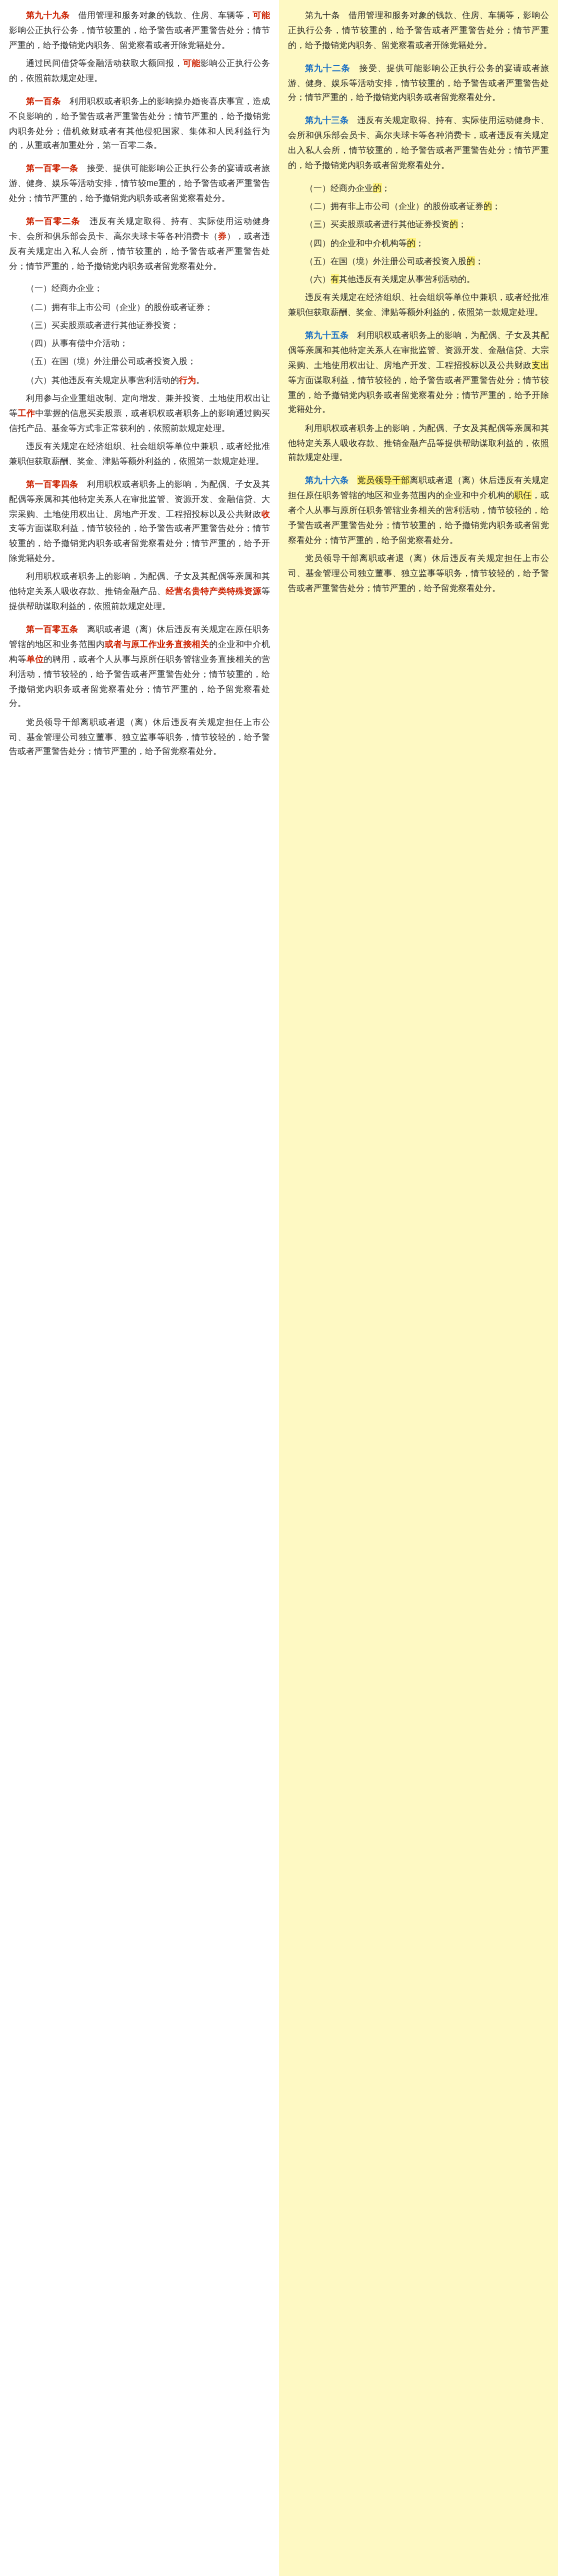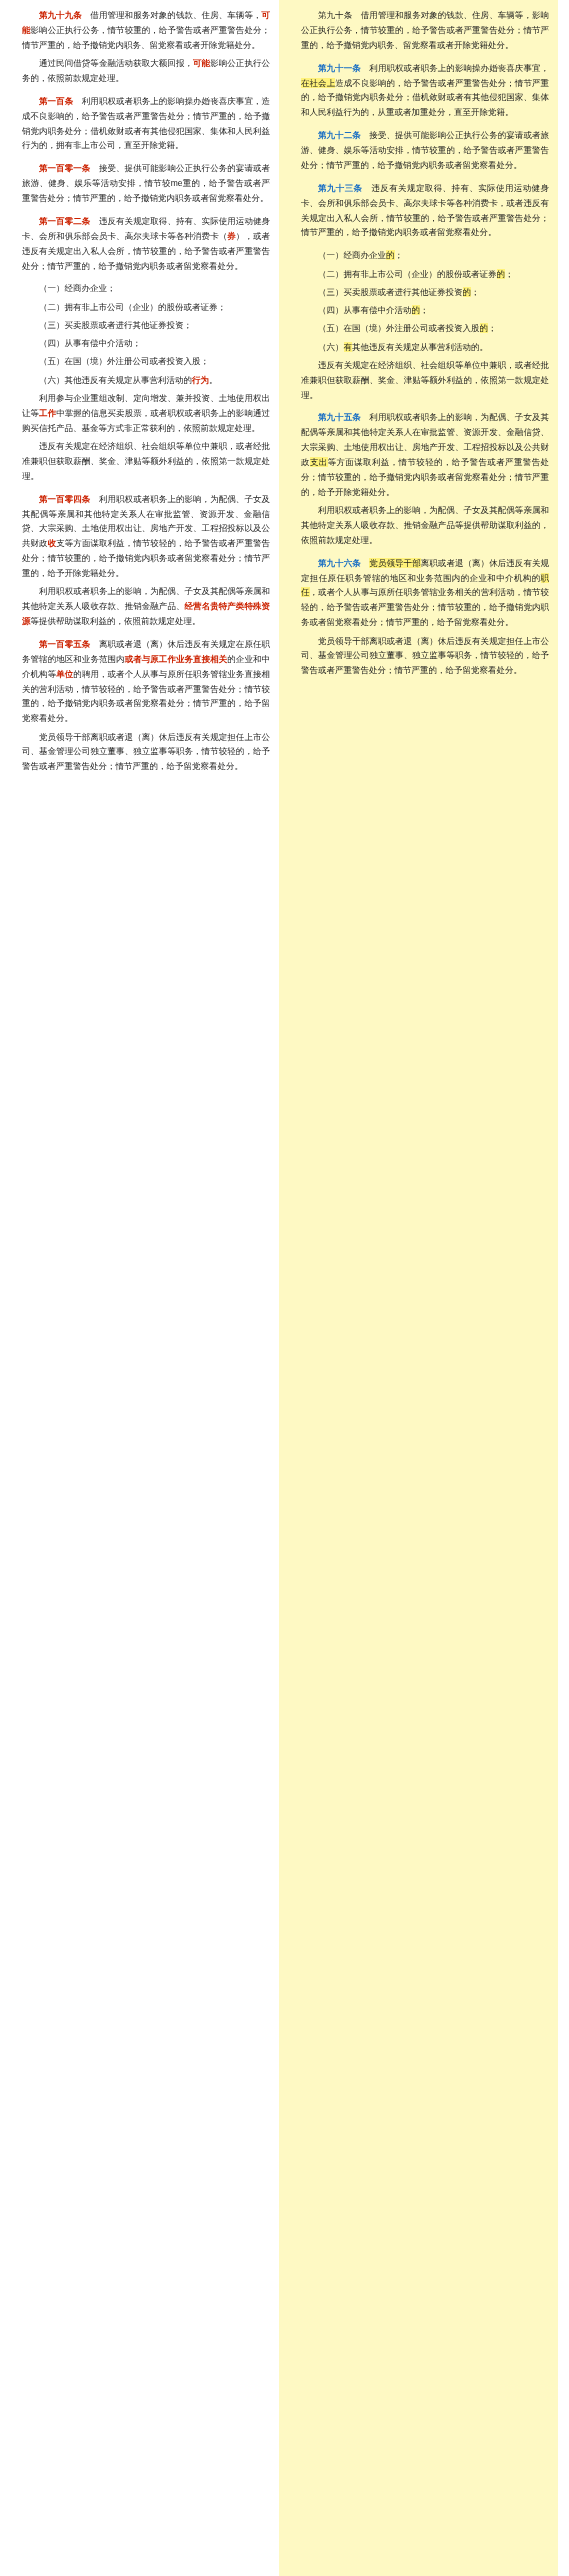--- a/index.html
+++ b/index.html
@@ -14,21 +14,21 @@
   .page {
     width: 570px;
     min-height: 2576px;
     display: flex;
     flex-direction: row;
     box-sizing: border-box;
   }
   .col {
     width: 279px;
     box-sizing: border-box;
-    padding: 8px 9px 17px 22px;
+    padding: 8px 9px 17px 9px;
   }
   .col-left {
     background: #ffffff;
   }
   .col-right {
     background: #fef9c3;
   }
   .art {
     margin: 0 0 8px 0;
   }
@@ -61,21 +61,21 @@
 </head>
 <body>
 
 <div class="page">
   <div class="col col-left" id="col-left">
       <div class="art">
         <p class="para"><span class="art-no">第九十九条</span><span>　借用管理和服务对象的钱款、住房、车辆等，</span><span class="hl-red">可能</span><span>影响公正执行公务，情节较重的，给予警告或者严重警告处分；情节严重的，给予撤销党内职务、留党察看或者开除党籍处分。</span></p>
         <p class="para"><span>通过民间借贷等金融活动获取大额回报，</span><span class="hl-red">可能</span><span>影响公正执行公务的，依照前款规定处理。</span></p>
       </div>
       <div class="art">
-        <p class="para"><span class="art-no">第一百条</span><span>　利用职权或者职务上的影响操办婚丧喜庆事宜，造成不良影响的，给予警告或者严重警告处分；情节严重的，给予撤销党内职务处分；借机敛财或者有其他侵犯国家、集体和人民利益行为的，拥有非上市公司，直至开除党籍。</span></p>
+        <p class="para"><span class="art-no">第一百条</span><span>　利用职权或者职务上的影响操办婚丧喜庆事宜，造成不良影响的，给予警告或者严重警告处分；情节严重的，给予撤销党内职务处分；借机敛财或者有其他侵犯国家、集体和人民利益行为的，从重或者加重处分，第一百零二条。</span></p>
       </div>
       <div class="art">
         <p class="para"><span class="art-no">第一百零一条</span><span>　接受、提供可能影响公正执行公务的宴请或者旅游、健身、娱乐等活动安排，情节较me重的，给予警告或者严重警告处分；情节严重的，给予撤销党内职务或者留党察看处分。</span></p>
       </div>
       <div class="art">
         <p class="para"><span class="art-no">第一百零二条</span><span>　违反有关规定取得、持有、实际使用运动健身卡、会所和俱乐部会员卡、高尔夫球卡等各种消费卡（</span><span class="hl-red">券</span><span>），或者违反有关规定出入私人会所，情节较重的，给予警告或者严重警告处分；情节严重的，给予撤销党内职务或者留党察看处分。</span></p>
       </div>
       <div class="art">
         <p class="para"><span>（一）经商办企业；</span></p>
         <p class="para"><span>（二）拥有非上市公司（企业）的股份或者证券；</span></p>
@@ -93,33 +93,30 @@
       <div class="art">
         <p class="para"><span class="art-no">第一百零五条</span><span>　离职或者退（离）休后违反有关规定在原任职务管辖的地区和业务范围内</span><span class="hl-red">或者与原工作业务直接相关</span><span>的企业和中介机构等</span><span class="hl-red">单位</span><span>的聘用，或者个人从事与原所任职务管辖业务直接相关的营利活动，情节较轻的，给予警告或者严重警告处分；情节较重的，给予撤销党内职务或者留党察看处分；情节严重的，给予留党察看处分。</span></p>
         <p class="para"><span>党员领导干部离职或者退（离）休后违反有关规定担任上市公司、基金管理公司独立董事、独立监事等职务，情节较轻的，给予警告或者严重警告处分；情节严重的，给予留党察看处分。</span></p>
       </div>
     </div>
   <div class="col col-right" id="col-right">
       <div class="art">
         <p class="para"><span>第九十条</span><span>　借用管理和服务对象的钱款、住房、车辆等，影响公正执行公务，情节较重的，给予警告或者严重警告处分；情节严重的，给予撤销党内职务、留党察看或者开除党籍处分。</span></p>
       </div>
       <div class="art">
-        <p class="para"><span class="art-no-blue">第九十一条</span><span>　利用职权或者职务上的影响操办婚丧喜庆事宜，</span><span class="hl-yellow">在社会上</span><span>造成不良影响的，给予警告或者严重警告处分；情节严重的，给予撤销党内职务处分；借机敛财或者有其他侵犯国家、集体和人民利益行为的，从重或者加重处分，直至开除党籍。</span></p>
-      </div>
-      <div class="art">
         <p class="para"><span class="art-no-blue">第九十二条</span><span>　接受、提供可能影响公正执行公务的宴请或者旅游、健身、娱乐等活动安排，情节较重的，给予警告或者严重警告处分；情节严重的，给予撤销党内职务或者留党察看处分。</span></p>
       </div>
       <div class="art">
         <p class="para"><span class="art-no-blue">第九十三条</span><span>　违反有关规定取得、持有、实际使用运动健身卡、会所和俱乐部会员卡、高尔夫球卡等各种消费卡，或者违反有关规定出入私人会所，情节较重的，给予警告或者严重警告处分；情节严重的，给予撤销党内职务或者留党察看处分。</span></p>
       </div>
       <div class="art">
         <p class="para"><span>（一）经商办企业</span><span class="hl-yellow">的</span><span>；</span></p>
         <p class="para"><span>（二）拥有非上市公司（企业）的股份或者证券</span><span class="hl-yellow">的</span><span>；</span></p>
         <p class="para"><span>（三）买卖股票或者进行其他证券投资</span><span class="hl-yellow">的</span><span>；</span></p>
-        <p class="para"><span>（四）从事有偿中介活动</span><span class="hl-yellow">的</span><span>；</span></p>
+        <p class="para"><span>（四）的企业和中介机构等</span><span class="hl-yellow">的</span><span>；</span></p>
         <p class="para"><span>（五）在国（境）外注册公司或者投资入股</span><span class="hl-yellow">的</span><span>；</span></p>
         <p class="para"><span>（六）</span><span class="hl-yellow">有</span><span>其他违反有关规定从事营利活动的。</span></p>
         <p class="para"><span>违反有关规定在经济组织、社会组织等单位中兼职，或者经批准兼职但获取薪酬、奖金、津贴等额外利益的，依照第一款规定处理。</span></p>
       </div>
       <div class="art">
         <p class="para"><span class="art-no-blue">第九十五条</span><span>　利用职权或者职务上的影响，为配偶、子女及其配偶等亲属和其他特定关系人在审批监管、资源开发、金融信贷、大宗采购、土地使用权出让、房地产开发、工程招投标以及公共财政</span><span class="hl-yellow">支出</span><span>等方面谋取利益，情节较轻的，给予警告或者严重警告处分；情节较重的，给予撤销党内职务或者留党察看处分；情节严重的，给予开除党籍处分。</span></p>
         <p class="para"><span>利用职权或者职务上的影响，为配偶、子女及其配偶等亲属和其他特定关系人吸收存款、推销金融产品等提供帮助谋取利益的，依照前款规定处理。</span></p>
       </div>
       <div class="art">
         <p class="para"><span class="art-no-blue">第九十六条</span><span>　</span><span class="hl-yellow">党员领导干部</span><span>离职或者退（离）休后违反有关规定担任原任职务管辖的地区和业务范围内的企业和中介机构的</span><span class="hl-yellow">职任</span><span>，或者个人从事与原所任职务管辖业务相关的营利活动，情节较轻的，给予警告或者严重警告处分；情节较重的，给予撤销党内职务或者留党察看处分；情节严重的，给予留党察看处分。</span></p>

